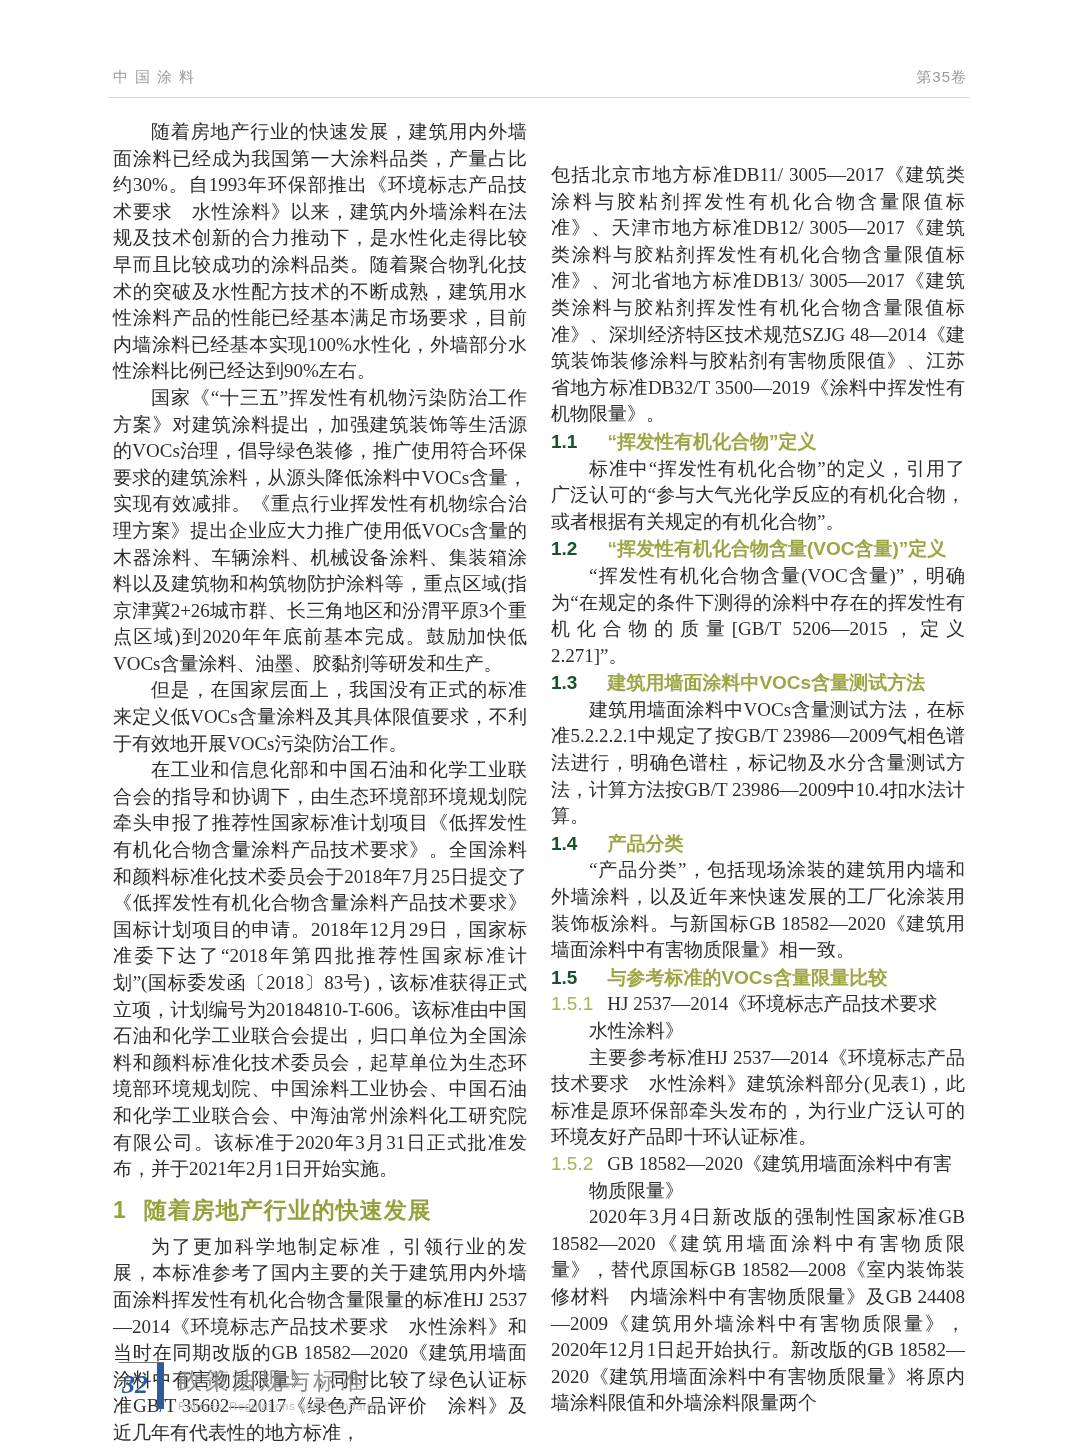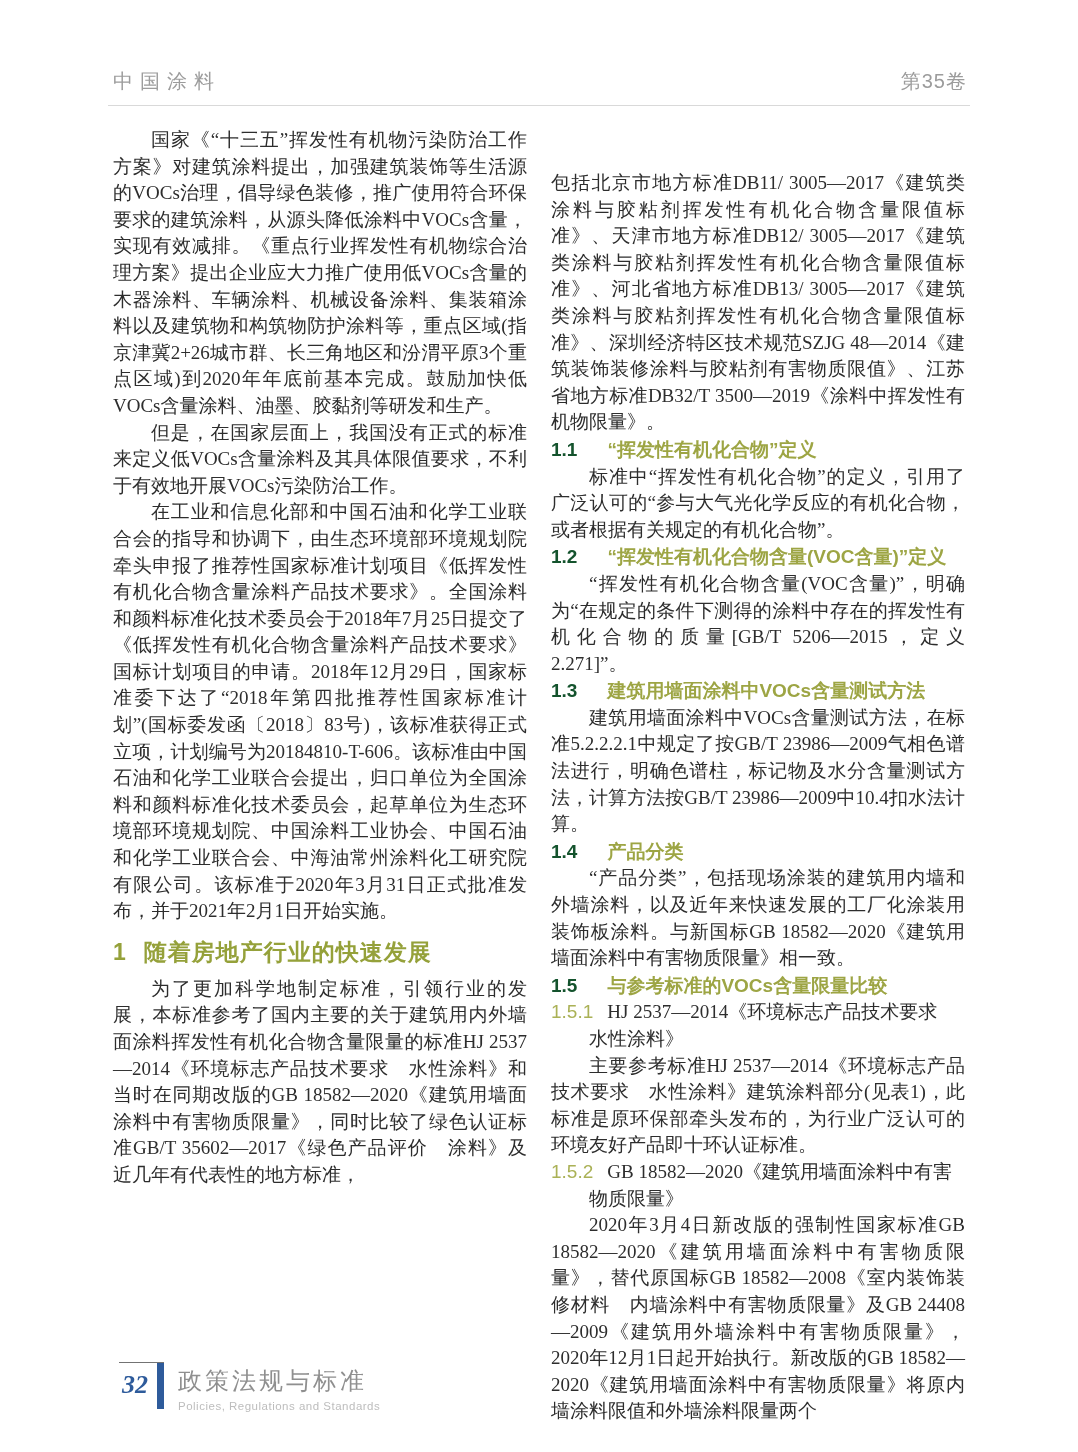--- a/index.html
+++ b/index.html
@@ -10,21 +10,21 @@
     margin: 0 auto;
     background: #ffffff;
     font-family: "Liberation Serif", serif;
     overflow: hidden;
   }
   
   .header {
     margin: 68px 111px 0 113px;
     display: flex; justify-content: space-between; align-items: flex-end;
     font-family: "Liberation Sans", sans-serif;
-    font-size: 20px; color: #9c9c9c;
+    font-size: 15px; color: #9c9c9c;
   }
   .journal { letter-spacing: 7px; }
   .volume  { letter-spacing: 1px; }
   .rule {
     margin: 10px 108px 0 108px;
     border-bottom: 1px solid #d9d9d9;
     height: 0;
   }
   
   .columns {
@@ -97,20 +97,21 @@
 
   <div class="header">
     <span class="journal">中国涂料</span>
     <span class="volume">第35卷</span>
   </div>
   <div class="rule"></div>
 
   <div class="columns">
 
     <div class="col">
+      <p class="indent">随着房地产行业的快速发展，建筑用内外墙面涂料已经成为我国第一大涂料品类，产量占比约30%。自1993年环保部推出《环境标志产品技术要求　水性涂料》以来，建筑内外墙涂料在法规及技术创新的合力推动下，是水性化走得比较早而且比较成功的涂料品类。随着聚合物乳化技术的突破及水性配方技术的不断成熟，建筑用水性涂料产品的性能已经基本满足市场要求，目前内墙涂料已经基本实现100%水性化，外墙部分水性涂料比例已经达到90%左右。</p>
       <p class="indent">国家《“十三五”挥发性有机物污染防治工作方案》对建筑涂料提出，加强建筑装饰等生活源的VOCs治理，倡导绿色装修，推广使用符合环保要求的建筑涂料，从源头降低涂料中VOCs含量，实现有效减排。《重点行业挥发性有机物综合治理方案》提出企业应大力推广使用低VOCs含量的木器涂料、车辆涂料、机械设备涂料、集装箱涂料以及建筑物和构筑物防护涂料等，重点区域(指京津冀2+26城市群、长三角地区和汾渭平原3个重点区域)到2020年年底前基本完成。鼓励加快低VOCs含量涂料、油墨、胶黏剂等研发和生产。</p>
       <p class="indent">但是，在国家层面上，我国没有正式的标准来定义低VOCs含量涂料及其具体限值要求，不利于有效地开展VOCs污染防治工作。</p>
       <p class="indent">在工业和信息化部和中国石油和化学工业联合会的指导和协调下，由生态环境部环境规划院牵头申报了推荐性国家标准计划项目《低挥发性有机化合物含量涂料产品技术要求》。全国涂料和颜料标准化技术委员会于2018年7月25日提交了《低挥发性有机化合物含量涂料产品技术要求》国标计划项目的申请。2018年12月29日，国家标准委下达了“2018年第四批推荐性国家标准计划”(国标委发函〔2018〕83号)，该标准获得正式立项，计划编号为20184810-T-606。该标准由中国石油和化学工业联合会提出，归口单位为全国涂料和颜料标准化技术委员会，起草单位为生态环境部环境规划院、中国涂料工业协会、中国石油和化学工业联合会、中海油常州涂料化工研究院有限公司。该标准于2020年3月31日正式批准发布，并于2021年2月1日开始实施。</p>
       <h2 class="h-main">
         <span class="hnum">1</span><span>随着房地产行业的快速发展</span>
       </h2>
       <p class="indent">为了更加科学地制定标准，引领行业的发展，本标准参考了国内主要的关于建筑用内外墙面涂料挥发性有机化合物含量限量的标准HJ 2537—2014《环境标志产品技术要求　水性涂料》和当时在同期改版的GB 18582—2020《建筑用墙面涂料中有害物质限量》，同时比较了绿色认证标准GB/T 35602—2017《绿色产品评价　涂料》及近几年有代表性的地方标准，</p>
     </div>
 
     <div class="col">

